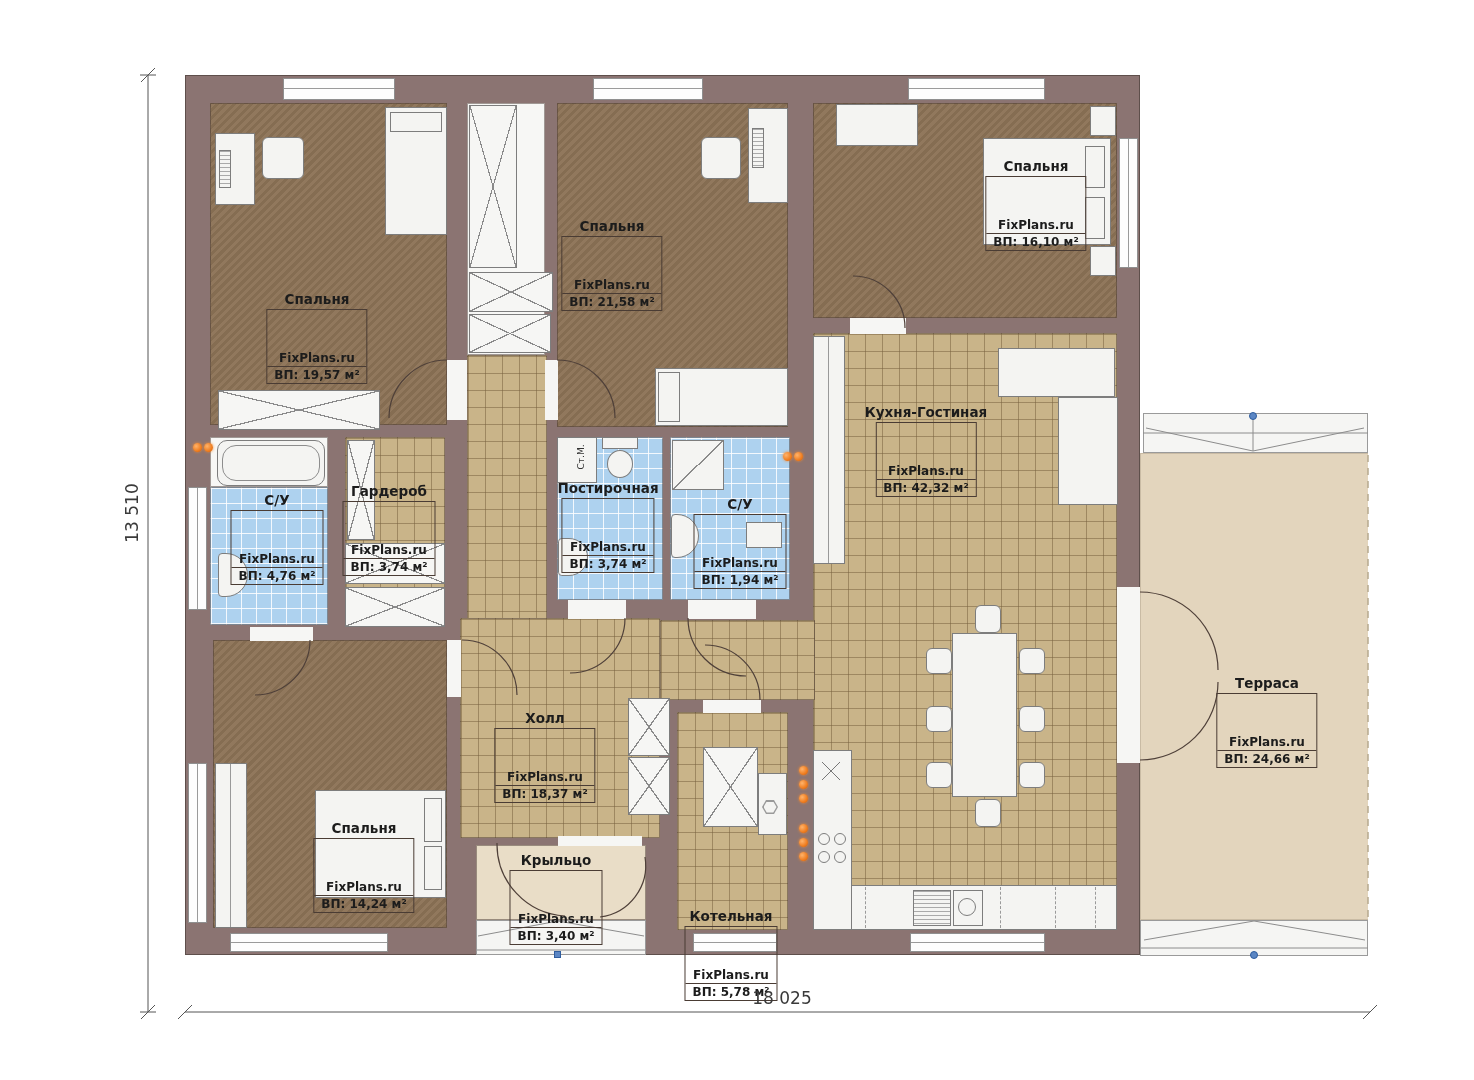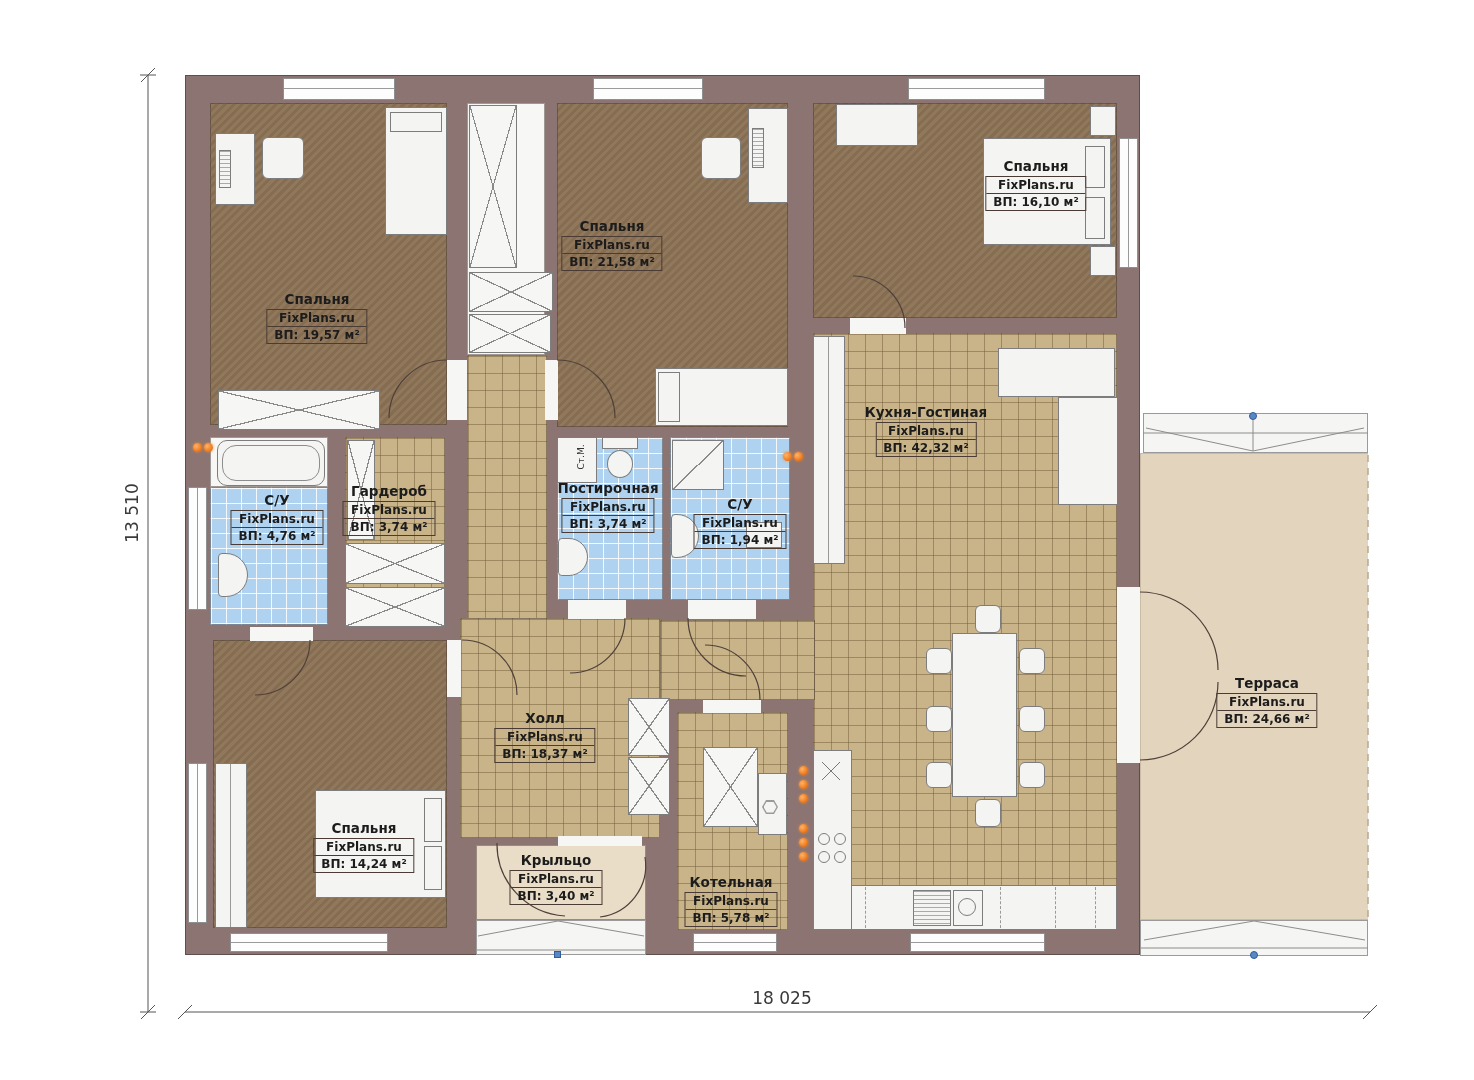--- a/index.html
+++ b/index.html
@@ -50,21 +50,21 @@
   
   .dot-o{width:9px;height:9px;border-radius:50%;z-index:40;
          background:radial-gradient(circle at 35% 35%,#ffb36b,#ef7d1f 60%,#d95f00);
          box-shadow:0 0 3px #f08a33;}
   .dot-b{width:8px;height:8px;border-radius:50%;background:#5b86c4;border:1px solid #2f5d9e;z-index:40;}
   .sq-b{width:7px;height:7px;background:#5b86c4;border:1px solid #2f5d9e;z-index:40;}
   
   .rlabel{position:absolute;transform:translateX(-50%);text-align:center;color:#1c1c1c;z-index:30;}
   .rlabel .nm{font-weight:bold;font-size:13.5px;white-space:nowrap;margin-bottom:2px;}
   .rlabel .bx{display:inline-block;border:1px solid #4a3c34;font-size:12px;font-weight:bold;}
-  .rlabel .r1{padding:1px 7px;border-bottom:1px solid #4a3c34;white-space:nowrap;}
+  .rlabel .r1{padding:1px 7px;border-bottom:1px solid #4a3c34;white-space:nowrap;margin-top:40px;}
   .rlabel .r2{padding:1px 7px;white-space:nowrap;}
   .dim{position:absolute;font-size:17px;color:#3a3a3a;z-index:30;text-align:center;}
   .rot{display:inline-block;transform:rotate(-90deg);font-size:9px;color:#333;}
   svg.overlay{position:absolute;left:0;top:0;z-index:25;}
 </style>
 </head>
 <body>
 
 <div class="plan">
 
@@ -298,21 +298,21 @@
   <div class="rlabel" style="left:364px;top:820px;">
     <div class="nm">Спальня</div>
     <div class="bx"><div class="r1">FixPlans.ru</div>
     <div class="r2">ВП: 14,24 м²</div></div>
   </div>
   <div class="rlabel" style="left:556px;top:852px;">
     <div class="nm">Крыльцо</div>
     <div class="bx"><div class="r1">FixPlans.ru</div>
     <div class="r2">ВП: 3,40 м²</div></div>
   </div>
-  <div class="rlabel" style="left:731px;top:874px;">
+  <div class="rlabel" style="left:731px;top:908px;">
     <div class="nm">Котельная</div>
     <div class="bx"><div class="r1">FixPlans.ru</div>
     <div class="r2">ВП: 5,78 м²</div></div>
   </div>
   <div class="rlabel" style="left:1267px;top:675px;">
     <div class="nm">Терраса</div>
     <div class="bx"><div class="r1">FixPlans.ru</div>
     <div class="r2">ВП: 24,66 м²</div></div>
   </div>
 

